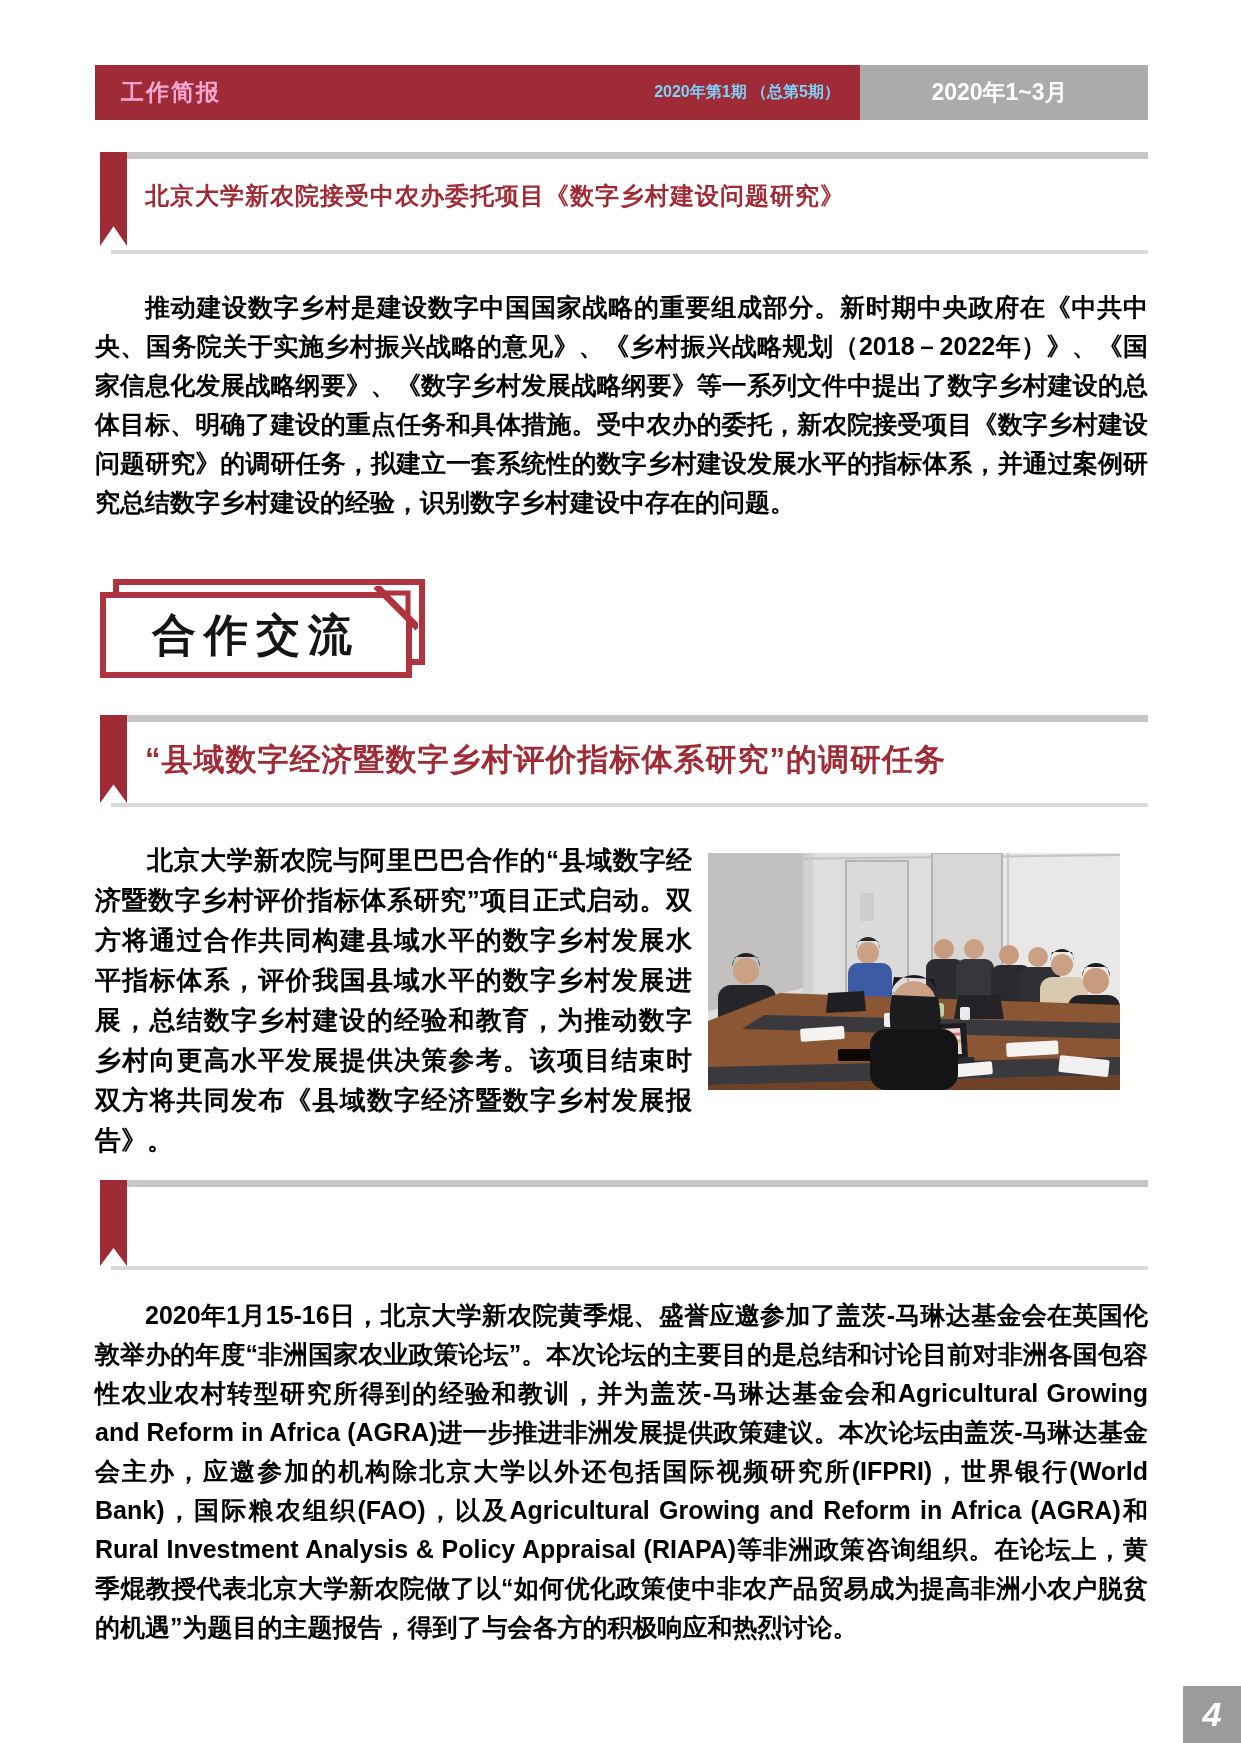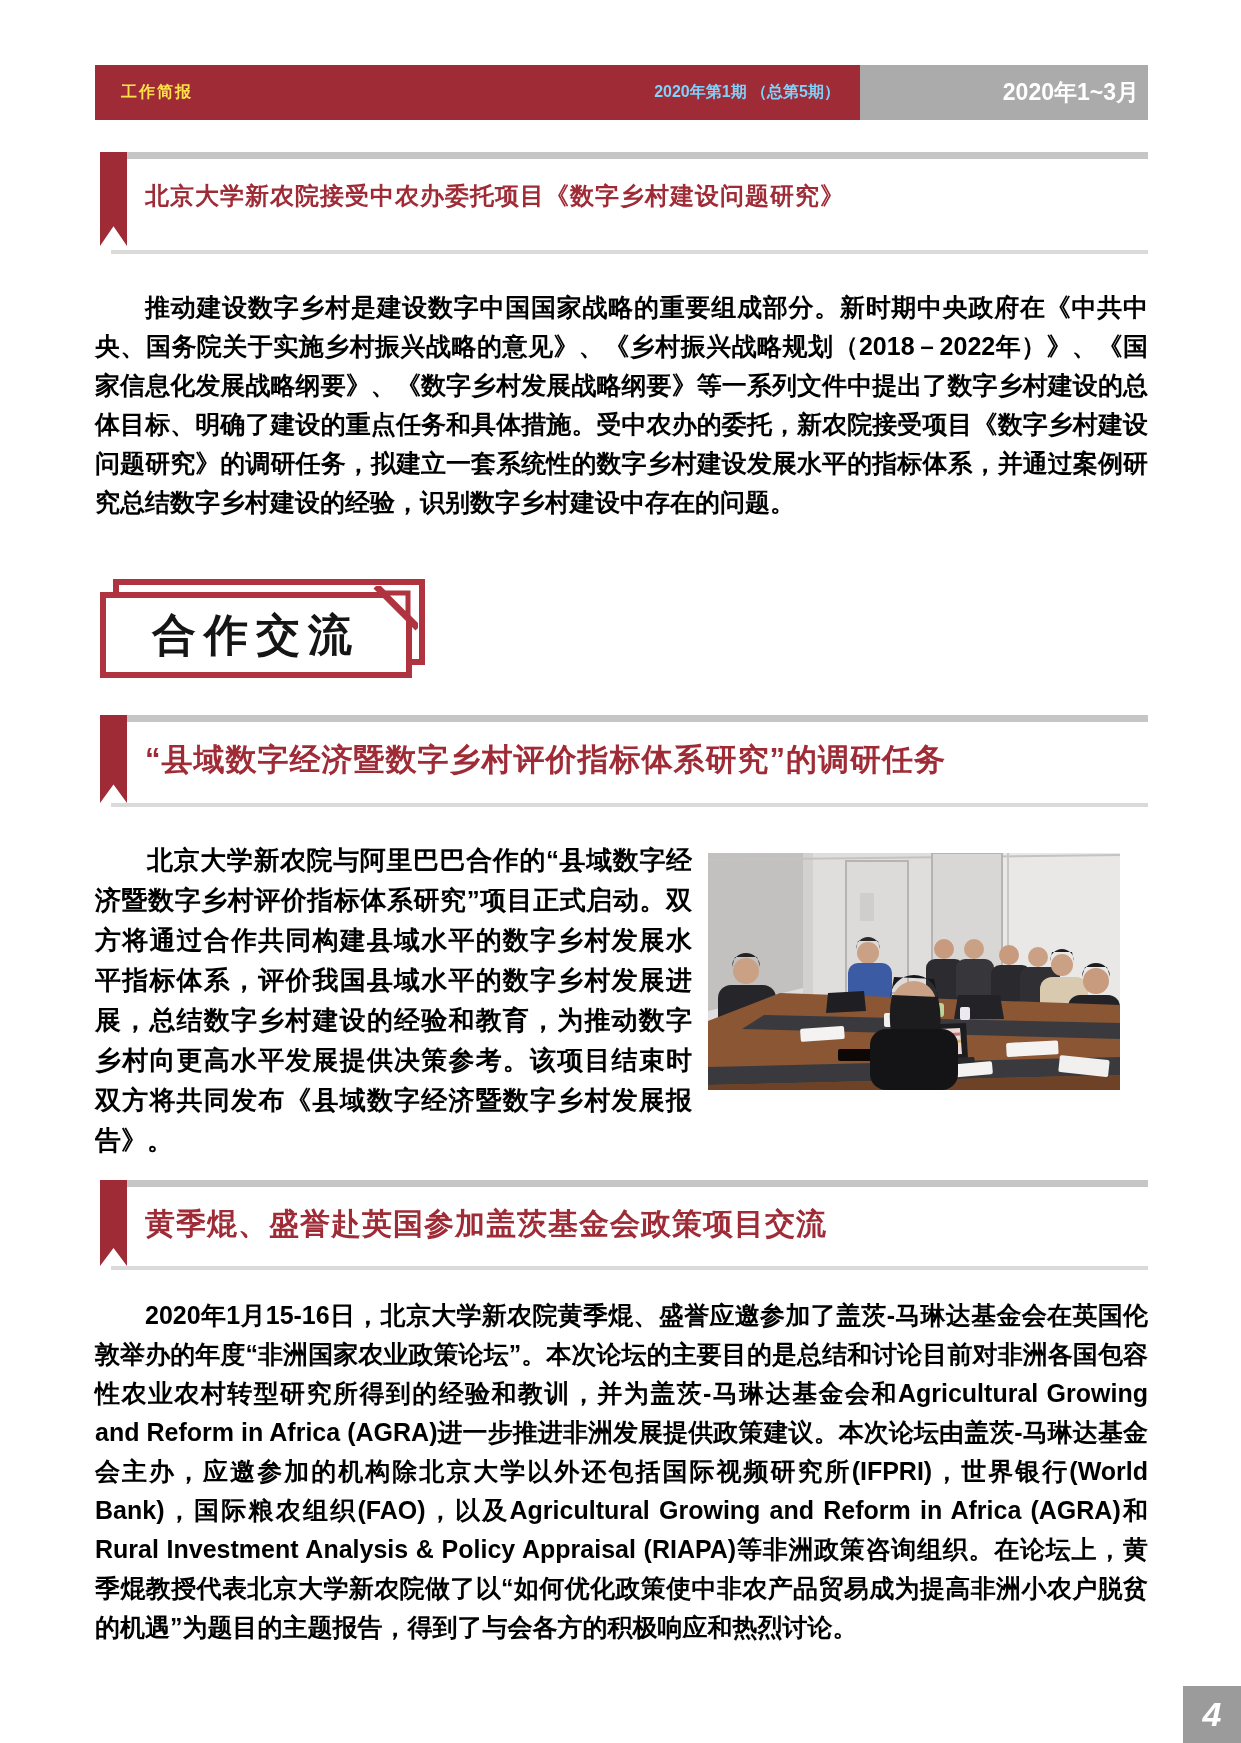--- a/index.html
+++ b/index.html
@@ -12,23 +12,23 @@
     --ink:#111;
   }
   *{margin:0;padding:0;box-sizing:border-box;}
   html,body{background:#fff;}
   body{font-family:"Liberation Sans","DejaVu Sans",sans-serif;color:var(--ink);}
   .page{position:relative;width:1241px;height:1743px;background:#fff;overflow:hidden;margin:0 auto;}
 
   
   .topbar{position:absolute;left:95px;top:65px;width:1053px;height:55px;display:flex;}
   .topbar-red{width:765px;height:100%;background:var(--red);display:flex;align-items:center;justify-content:space-between;padding:0 20px 0 26px;}
-  .topbar-red .brand{color:#fde047;font-size:16px;font-weight:700;letter-spacing:2px;}
+  .topbar-red .brand{color:#f9a8d4;font-size:23px;font-weight:700;letter-spacing:2px;}
   .topbar-red .issue{color:#7dd3fc;font-size:16px;font-weight:700;}
-  .topbar-gray{flex:1;height:100%;background:var(--graybox);display:flex;align-items:center;justify-content:flex-end;padding-right:9px;}
+  .topbar-gray{flex:1;height:100%;background:var(--graybox);display:flex;align-items:center;justify-content:center;padding-right:9px;}
   .topbar-gray .period{color:#fff;font-size:23px;font-weight:700;}
 
   
   .sec{position:absolute;left:95px;width:1053px;height:98px;}
   .sec .topline{position:absolute;left:12px;right:0;top:0;height:7px;background:var(--rule);}
   .sec .bottomline{position:absolute;left:16px;right:0;bottom:0;height:4px;background:var(--rule-light);}
   .sec .bookmark{position:absolute;left:5px;top:0;width:27px;height:94px;background:var(--red);
     clip-path:polygon(0 0,100% 0,100% 100%,50% 79%,0 100%);z-index:2;}
   .sec .title{position:absolute;left:50px;top:28px;font-size:31px;font-weight:800;color:var(--red);letter-spacing:1px;white-space:nowrap;}
 
@@ -163,21 +163,20 @@
       <circle cx="206" cy="150" r="22" fill="#caa184"></circle>
       <path d="M182,146 a24,24 0 0 1 48,0 l-4,-20 -40,-2 z" fill="#17171a"></path>
       <path d="M184,142 q-6,30 4,52 l40,2 q8,-24 2,-52 z" fill="#1c1c1f"></path>
       <rect x="162" y="176" width="88" height="61" rx="16" fill="#141416"></rect>
     </svg>
   </div>
 
   <div class="sec" style="top:1180px;height:90px;">
     <div class="topline"></div>
     <div class="bookmark" style="height:86px;"></div>
-    <h2 class="title" style="top:24px;font-size:30px;">黄季焜、盛誉赴英国参加盖茨基金会政策项目交流</h2>
     <div class="bottomline"></div>
   </div>
 
   <p class="para" style="top:1296px;">2020年1月15-16日，北京大学新农院黄季焜、盛誉应邀参加了盖茨-马琳达基金会在英国伦敦举办的年度“非洲国家农业政策论坛”。本次论坛的主要目的是总结和讨论目前对非洲各国包容性农业农村转型研究所得到的经验和教训，并为盖茨-马琳达基金会和Agricultural Growing and Reform in Africa (AGRA)进一步推进非洲发展提供政策建议。本次论坛由盖茨-马琳达基金会主办，应邀参加的机构除北京大学以外还包括国际视频研究所(IFPRI)，世界银行(World Bank)，国际粮农组织(FAO)，以及Agricultural Growing and Reform in Africa (AGRA)和Rural Investment Analysis &amp; Policy Appraisal (RIAPA)等非洲政策咨询组织。在论坛上，黄季焜教授代表北京大学新农院做了以“如何优化政策使中非农产品贸易成为提高非洲小农户脱贫的机遇”为题目的主题报告，得到了与会各方的积极响应和热烈讨论。</p>
 
   <div class="pagebox">
     <span class="num">4</span>
   </div>
 
 </div>

